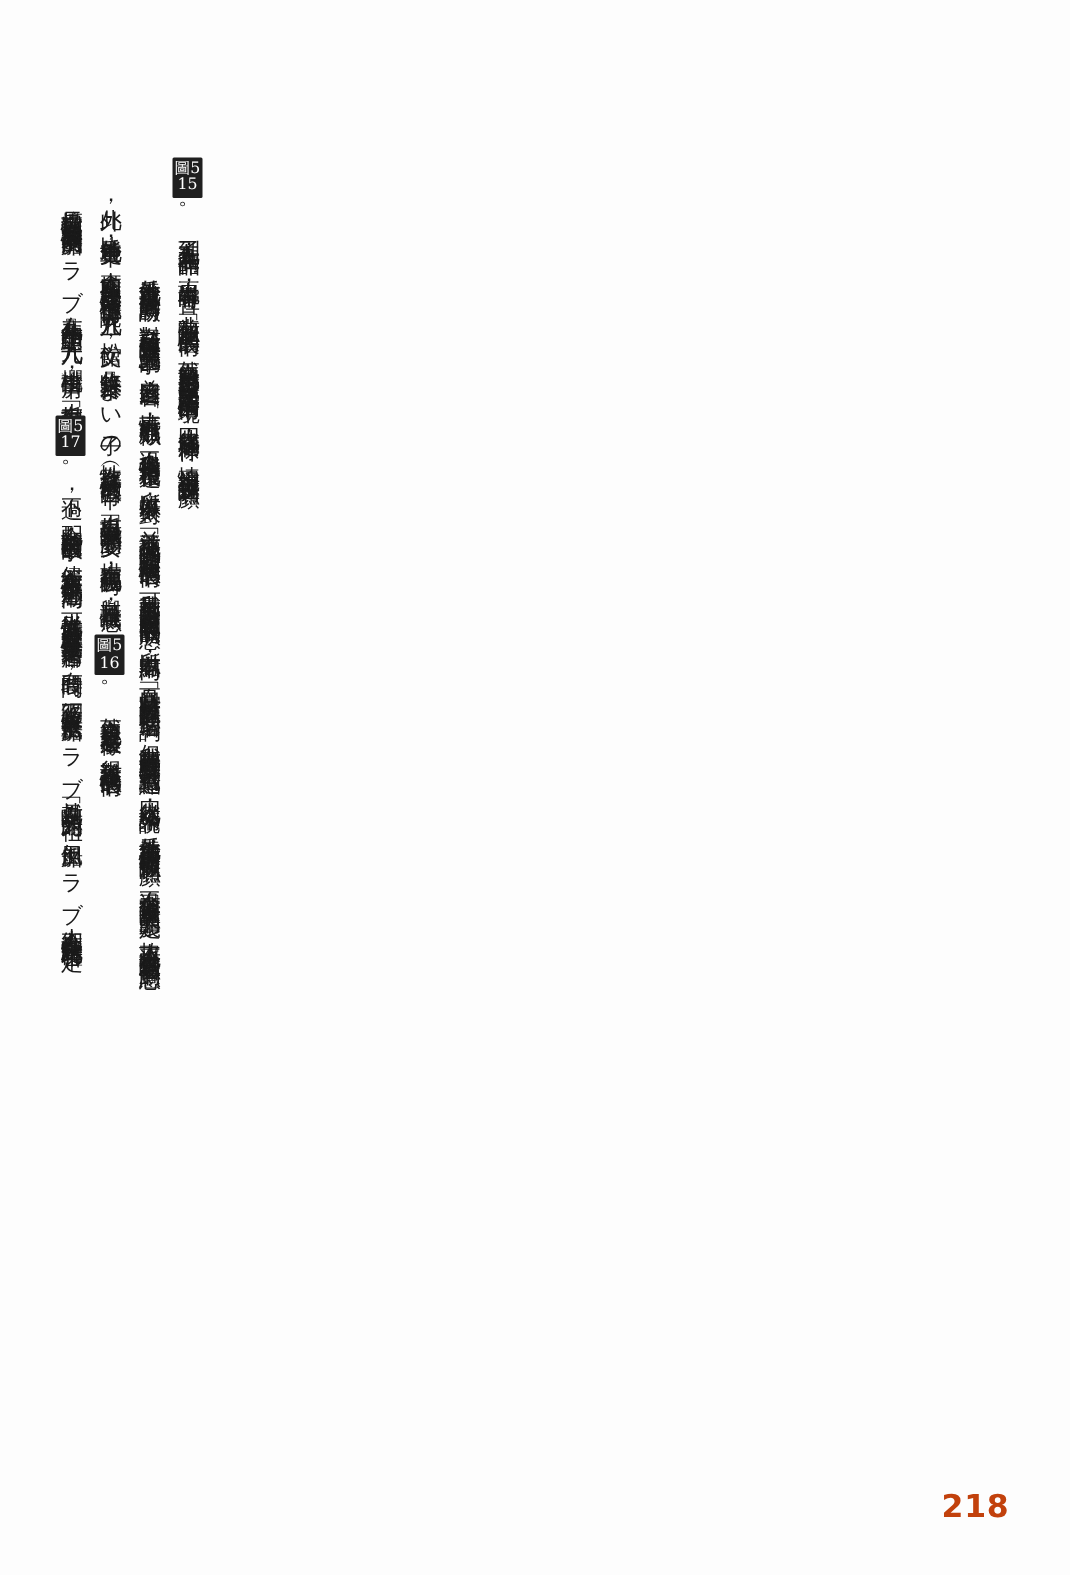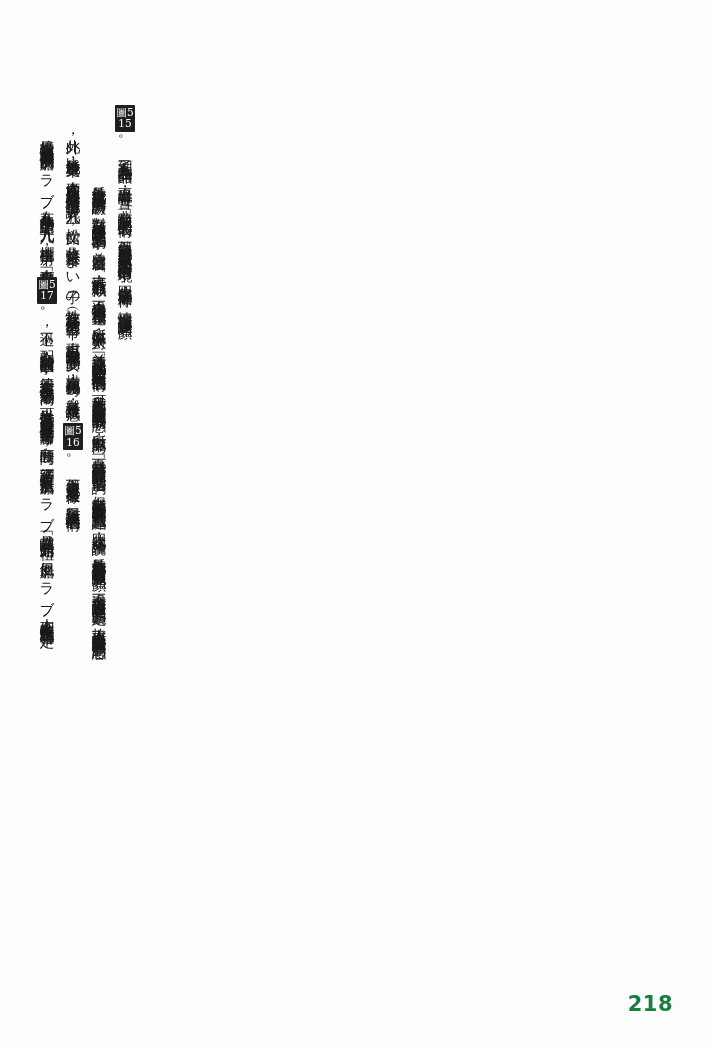--- a/index.html
+++ b/index.html
@@ -76,21 +76,21 @@
   .fig-ref span { display: block; }
 
   .page-number {
     position: absolute;
     right: 40px;
     bottom: 34px;
     font-size: 21px;
     font-weight: bold;
     font-family: "DejaVu Sans", "Liberation Sans", sans-serif;
     letter-spacing: 0.5px;
-    color: #15803d;
+    color: #c2410c;
   }
 </style>
 </head>
 <body>
 
 <div class="page">
 
   <div class="body-text">
 
     <div class="col indent-2">

